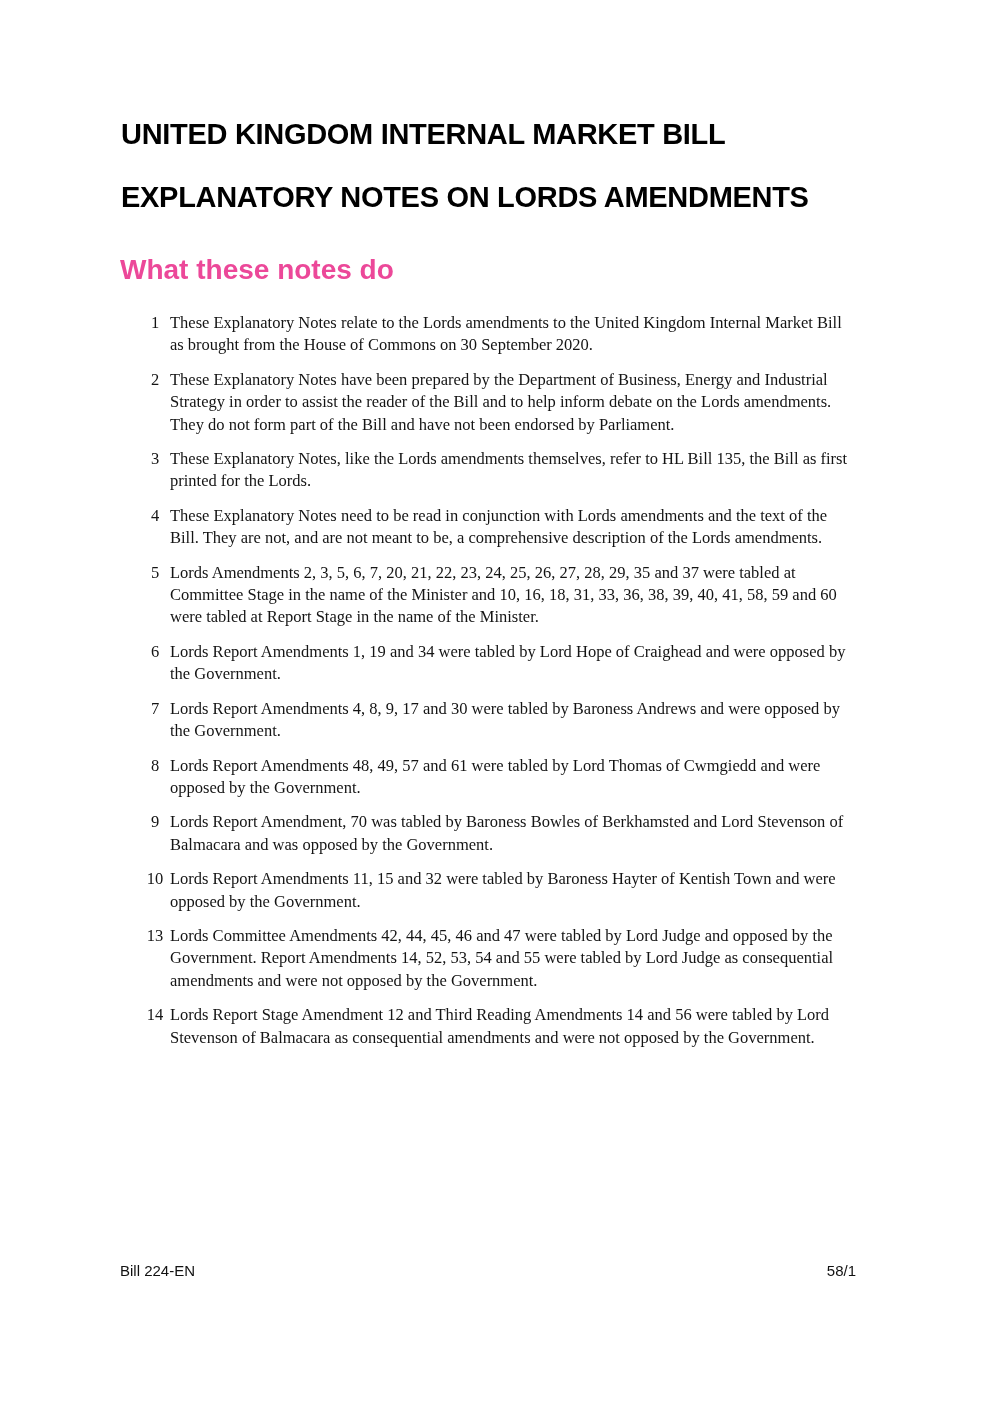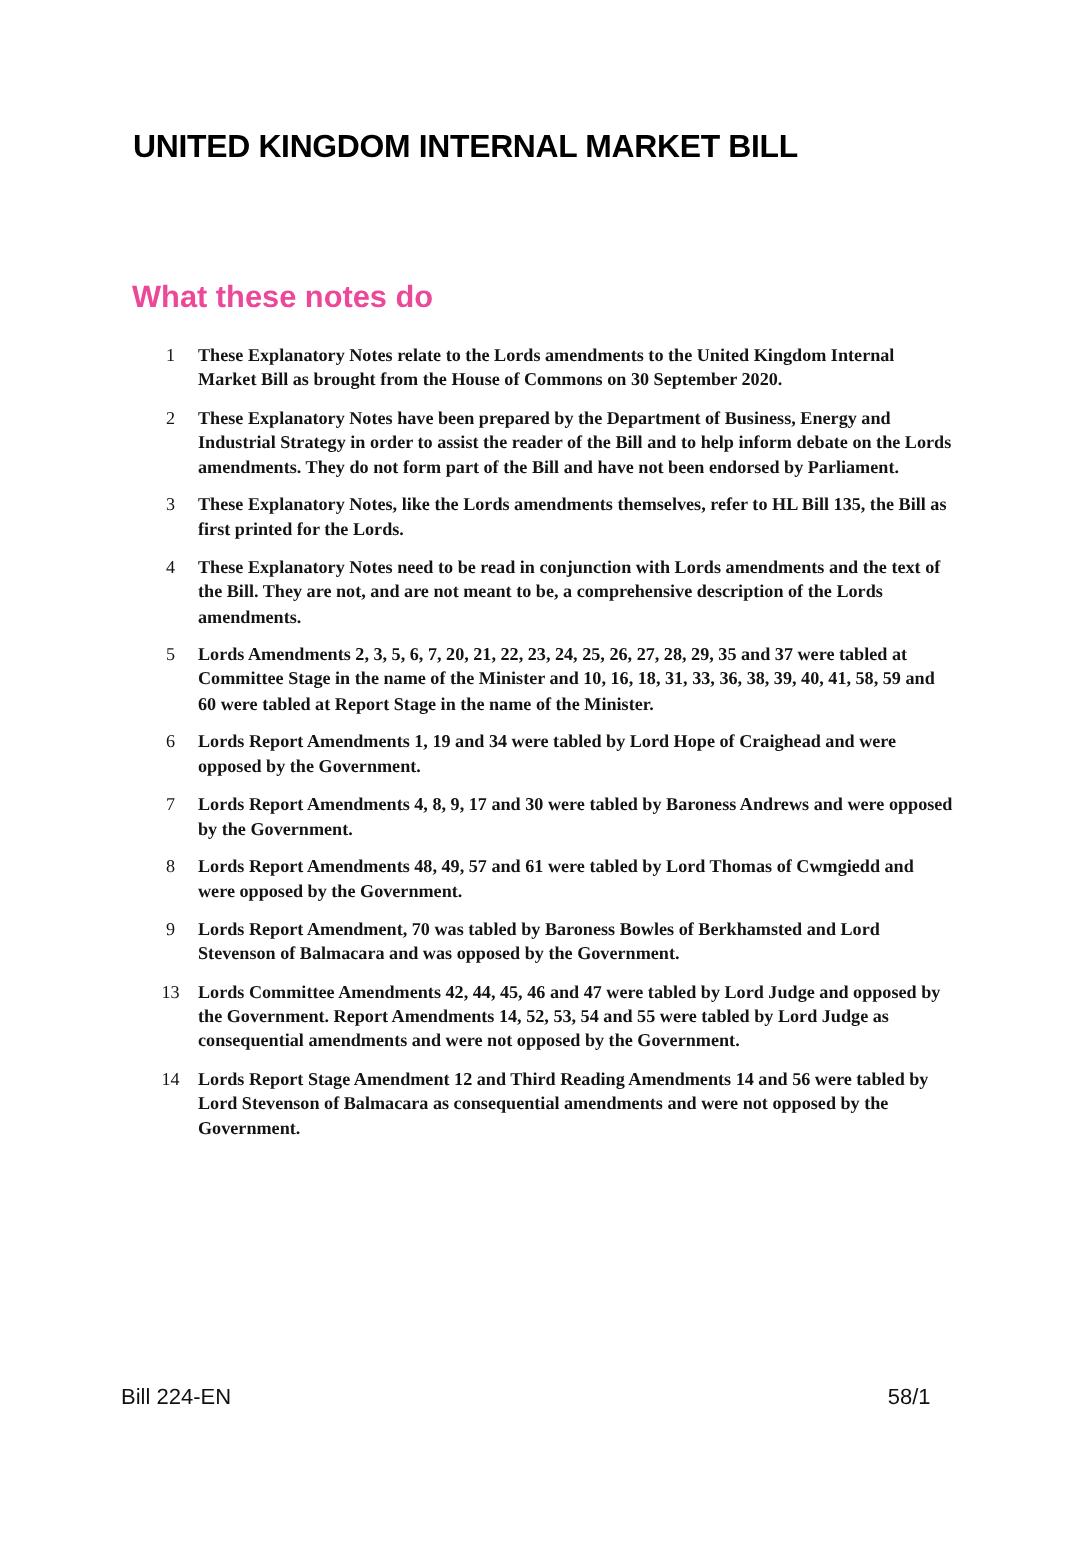--- a/index.html
+++ b/index.html
@@ -56,46 +56,45 @@
     margin-bottom: 12px;
   }
   .para-num {
     width: 30px;
     flex: 0 0 30px;
     text-align: center;
     font-size: 16.5px;
     line-height: 22.4px;
   }
   .para-text {
-    margin-left: 10px;
     width: 688px;
     font-size: 16.5px;
     line-height: 22.4px;
     text-align: left;
-    font-weight: bold;
   }
   .footer {
     position: absolute;
-    left: 110px;
+    left: 120px;
     top: 1261px;
     width: 736px;
     display: flex;
     justify-content: space-between;
     font-family: "Liberation Sans", sans-serif;
-    font-size: 20px;
+    font-size: 15px;
     line-height: 19px;
     color: #111111;
   }
 </style>
 </head>
 <body>
 
 <div class="page">
 
   <div class="doc-title line1">UNITED KINGDOM INTERNAL MARKET BILL</div>
+  <div class="doc-title line2">EXPLANATORY NOTES ON LORDS AMENDMENTS</div>
 
   <div class="section-heading" style="color: #ec4899;">What these notes do</div>
 
   <div class="para-list">
     <div class="para">
       <div class="para-num">1</div>
       <div class="para-text">These Explanatory Notes relate to the Lords amendments to the United Kingdom Internal Market Bill as brought from the House of Commons on 30 September 2020.</div>
     </div>
     <div class="para">
       <div class="para-num">2</div>
@@ -123,20 +122,24 @@
     </div>
     <div class="para">
       <div class="para-num">8</div>
       <div class="para-text">Lords Report Amendments 48, 49, 57 and 61 were tabled by Lord Thomas of Cwmgiedd and were opposed by the Government.</div>
     </div>
     <div class="para">
       <div class="para-num">9</div>
       <div class="para-text">Lords Report Amendment, 70 was tabled by Baroness Bowles of Berkhamsted and Lord Stevenson of Balmacara and was opposed by the Government.</div>
     </div>
     <div class="para">
+      <div class="para-num">10</div>
+      <div class="para-text">Lords Report Amendments 11, 15 and 32 were tabled by Baroness Hayter of Kentish Town and were opposed by the Government.</div>
+    </div>
+    <div class="para">
       <div class="para-num">13</div>
       <div class="para-text">Lords Committee Amendments 42, 44, 45, 46 and 47 were tabled by Lord Judge and opposed by the Government. Report Amendments 14, 52, 53, 54 and 55 were tabled by Lord Judge as consequential amendments and were not opposed by the Government.</div>
     </div>
     <div class="para">
       <div class="para-num">14</div>
       <div class="para-text">Lords Report Stage Amendment 12 and Third Reading Amendments 14 and 56 were tabled by Lord Stevenson of Balmacara as consequential amendments and were not opposed by the Government.</div>
     </div>
   </div>
 
   <div class="footer">

